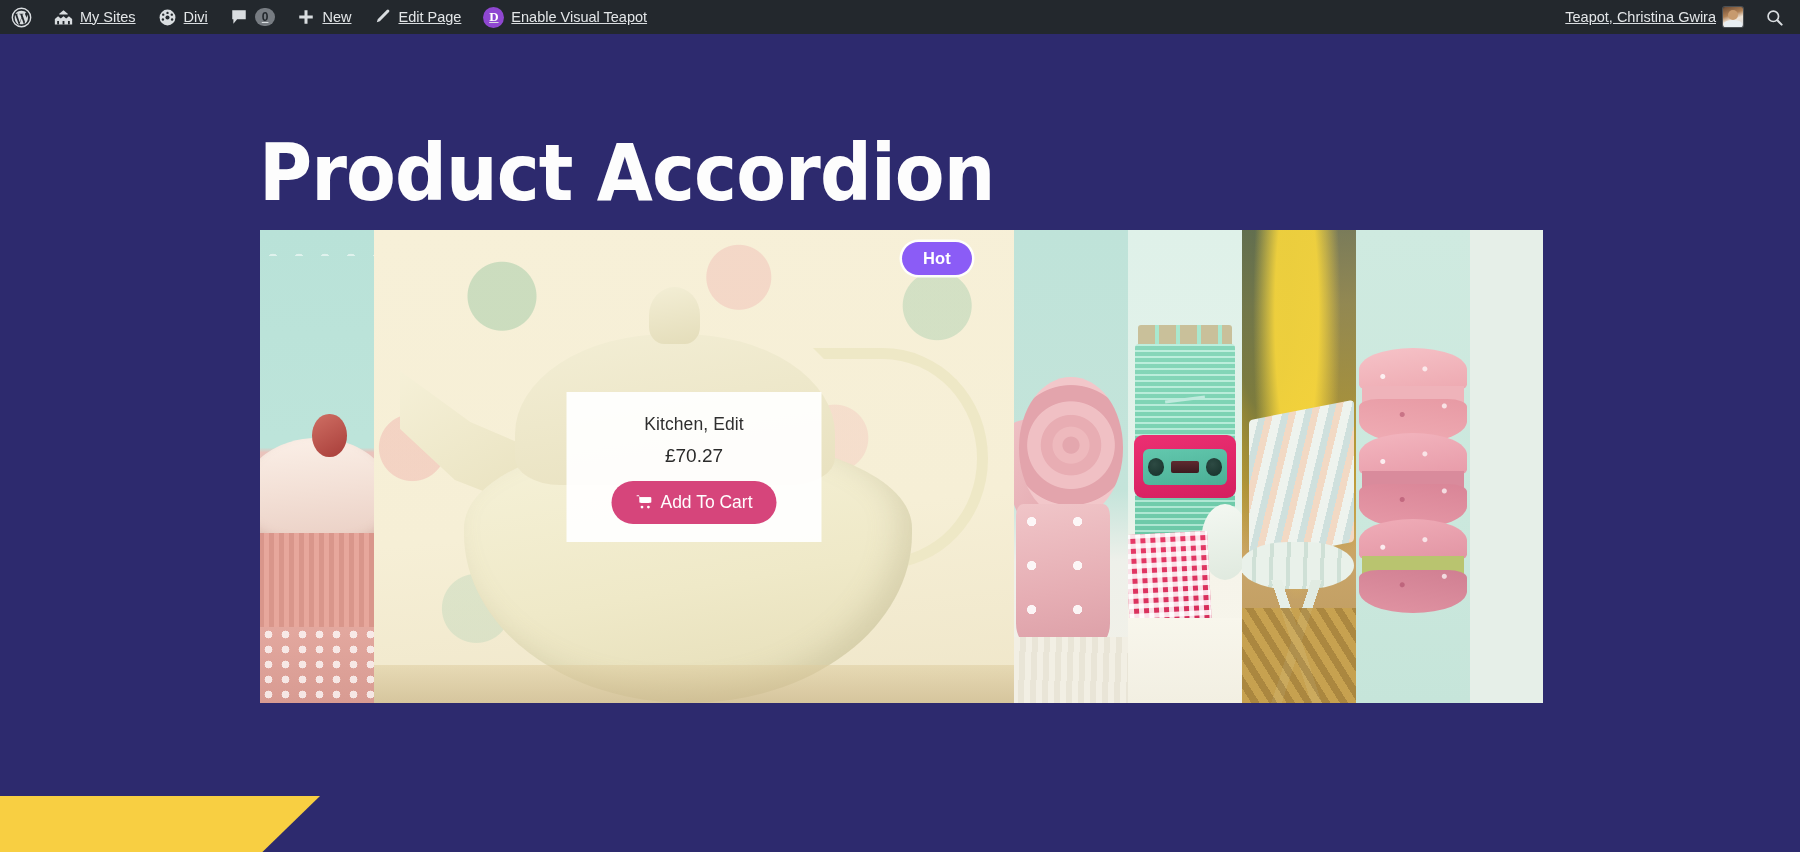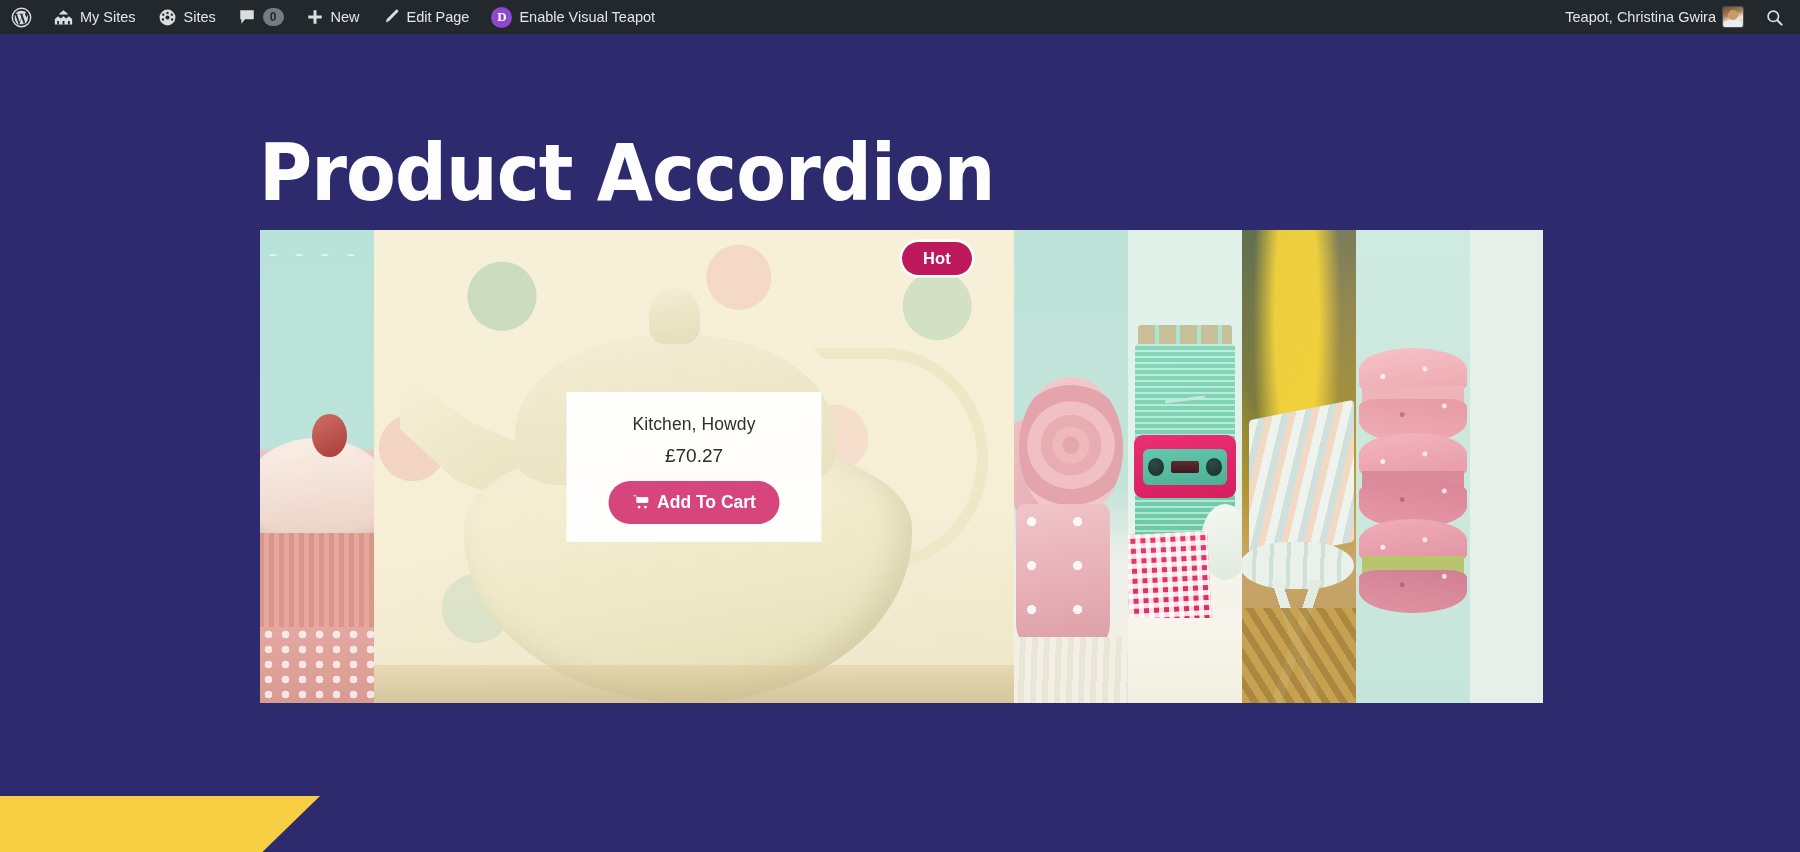--- a/index.html
+++ b/index.html
@@ -10,20 +10,21 @@
     position:relative;
   }
 
   
   #adminbar{
     position:absolute;top:0;left:0;width:1800px;height:34px;
     background:#23282d;color:#d9dde0;
     display:flex;align-items:center;
     font-size:14.5px;
     z-index:50;
+    text-decoration:underline;
   }
   .ab-item{
     display:flex;align-items:center;gap:7px;height:34px;
     padding:0 11px;color:#e3e6e8;cursor:pointer;white-space:nowrap;
   }
   .ab-spacer{flex:1;}
   .ab-label{line-height:1;}
   .ab-count{
     background:#777c82;color:#23282d;border-radius:9px;
     font-size:12px;padding:1px 7px;font-weight:600;line-height:1.4;
@@ -176,21 +177,20 @@
   .pc-cat{font-size:17.5px;color:#2f2f2f;margin-bottom:10px;letter-spacing:.1px;}
   .pc-title{font-size:27px;font-weight:700;color:#111;margin-bottom:5px;letter-spacing:-.3px;}
   .pc-price{font-size:19px;color:#2b2b2b;margin-bottom:14px;}
   .pc-btn{
     display:inline-flex;align-items:center;justify-content:center;gap:8px;
     background:#d6457b;color:#fff;border:none;
     font-family:"Liberation Sans", sans-serif;
     font-size:17.5px;
     padding:11px 24px;border-radius:30px;cursor:pointer;
     white-space:nowrap;
-    font-weight:bold;
   }
   .cart-ico svg{display:block;}
 
   
   .p-rose{
     background:linear-gradient(180deg,#bfe3d9 0%,#c4e4da 55%,#eef0ea 70%,#f3f1e7 100%);
   }
   .rose-flower{
     position:absolute;left:4%;top:31%;width:92%;height:30%;
     border-radius:50%;
@@ -393,21 +393,21 @@
       <svg width="19" height="19" viewBox="0 0 24 24">
         <circle cx="12" cy="12" r="10" fill="#d9dde0"></circle>
         <circle cx="12" cy="12" r="2.6" fill="#23282d"></circle>
         <circle cx="6.6" cy="8.4" r="1.5" fill="#23282d"></circle>
         <circle cx="12" cy="6.2" r="1.5" fill="#23282d"></circle>
         <circle cx="17.4" cy="8.4" r="1.5" fill="#23282d"></circle>
         <circle cx="17.8" cy="14.6" r="1.5" fill="#23282d"></circle>
         <circle cx="6.2" cy="14.6" r="1.5" fill="#23282d"></circle>
       </svg>
     </span>
-    <span class="ab-label">Sites</span>
+    <span class="ab-label">Divi</span>
   </div>
 
   <div class="ab-item">
     <span class="ico">
       <svg width="18" height="18" viewBox="0 0 24 24">
         <path d="M3 3h18v12H9.5L4.5 21v-6H3V3z" fill="#d9dde0"></path>
       </svg>
     </span>
     <span class="ab-count">0</span>
   </div>
@@ -468,24 +468,24 @@
     <div class="panel" style="width:640px;">
       <div class="photo p-teapot">
         <div class="teapot-spout"></div>
         <div class="teapot-handle"></div>
         <div class="teapot-body"></div>
         <div class="teapot-lidpart"></div>
         <div class="teapot-knob"></div>
         <div class="teapot-table"></div>
       </div>
 
-      <div class="badge-hot" style="background: #be185d;">Hot</div>
+      <div class="badge-hot" style="background: #8b5cf6;">Hot</div>
 
       <div class="product-card">
-        <div class="pc-cat">Kitchen, Howdy</div>
+        <div class="pc-cat">Kitchen, Edit</div>
         <div class="pc-price">£70.27</div>
         <button class="pc-btn" style="background: rgb(214, 69, 123);">
           <span class="cart-ico">
             <svg width="17" height="16" viewBox="0 0 24 24">
               <path d="M1 2h3.4l1 3h17l-2.6 8.6H7.6L6.2 9 5.1 5.6 4.4 3.4H1V2z" fill="#ffffff"></path>
               <rect x="5" y="5" width="18" height="8" rx="1" fill="#ffffff"></rect>
               <circle cx="9" cy="19.6" r="2.1" fill="#ffffff"></circle>
               <circle cx="18.6" cy="19.6" r="2.1" fill="#ffffff"></circle>
             </svg>
           </span>

